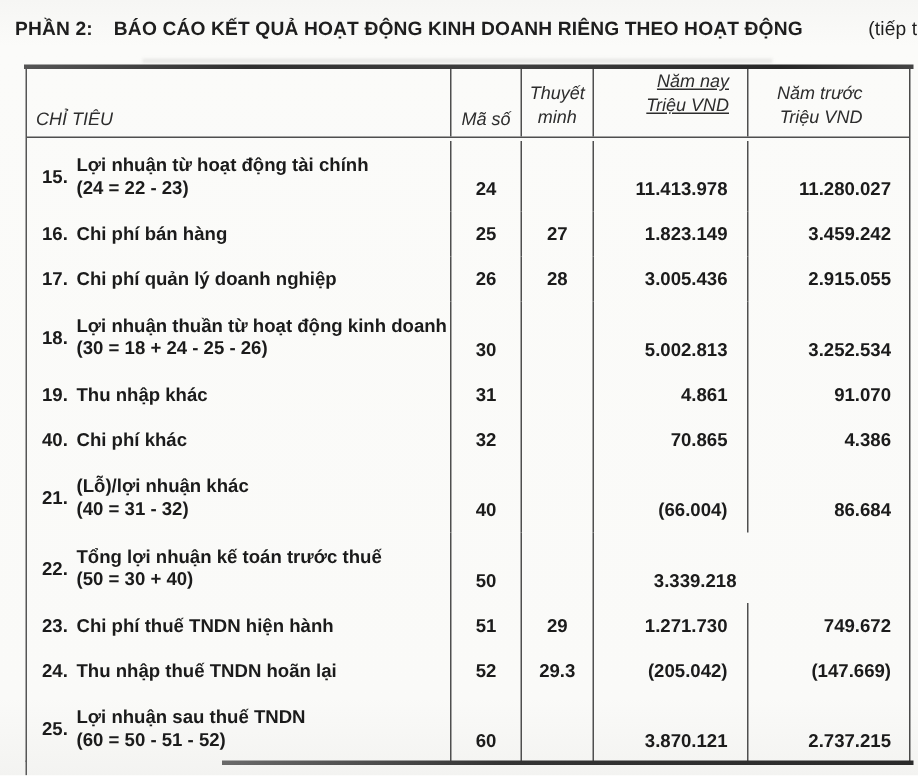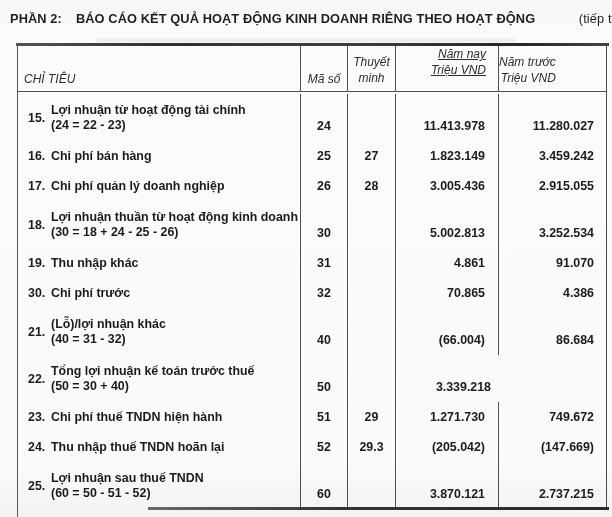--- a/index.html
+++ b/index.html
@@ -51,21 +51,21 @@
   .c{box-sizing:border-box;display:flex;}
   .c1{width:282px;}
   .c2{width:47px;border-left:1px solid #4f4f4f;}
   .c3{width:48px;border-left:1px solid #4f4f4f;}
   .c4{width:103px;border-left:1px solid #4f4f4f;}
   .c5{width:104px;border-left:1px solid #4f4f4f;}
   .thead .c1{align-items:flex-end;padding:0 0 5px 6px;}
   .thead .c2{align-items:flex-end;justify-content:center;padding-bottom:5px;}
   .thead .c3{align-items:flex-end;justify-content:center;text-align:center;padding-bottom:5px;line-height:16px;}
   .thead .c4{align-items:flex-start;justify-content:flex-end;text-align:right;padding:0 12px 5px 0;line-height:16px;text-decoration:underline;}
-  .thead .c5{align-items:flex-end;justify-content:flex-start;text-align:right;padding:0 8px 5px 0;line-height:16px;}
+  .thead .c5{align-items:flex-end;justify-content:center;text-align:right;padding:0 8px 5px 0;line-height:16px;}
   
   .tbody{padding-top:2px;font-weight:bold;font-size:12.4px;color:#1b1b1b;}
   .row{display:flex;height:30px;}
   .row.two{height:47px;}
   .row .c1{align-items:center;padding-left:10px;}
   .row-no{width:23px;flex:none;}
   .lbl{line-height:15px;}
   .lbl .l2{display:block;}
   .row .num{align-items:center;}
   .row .c2,.row .c3{justify-content:center;}
@@ -164,23 +164,23 @@
         
       </span>
     </div>
     <div class="c c2 num">31</div>
     <div class="c c3 num"></div>
     <div class="c c4 num">4.861</div>
     <div class="c c5 num">91.070</div>
   </div>
         <div class="row">
     <div class="c c1">
-      <span class="row-no">30.</span>
-      <span class="lbl">
-        <span class="l1">Chi phí trước</span>
+      <span class="row-no">40.</span>
+      <span class="lbl">
+        <span class="l1">Chi phí khác</span>
         
       </span>
     </div>
     <div class="c c2 num">32</div>
     <div class="c c3 num"></div>
     <div class="c c4 num">70.865</div>
     <div class="c c5 num">4.386</div>
   </div>
         <div class="row two">
     <div class="c c1">

